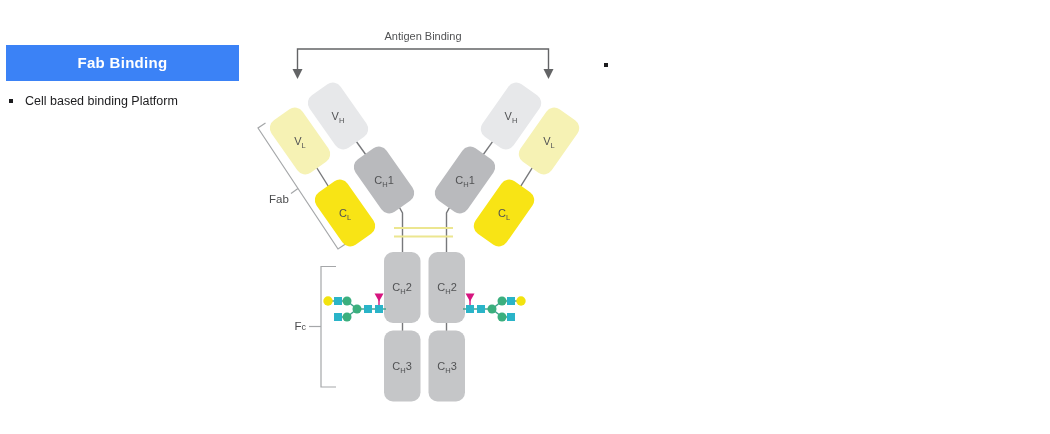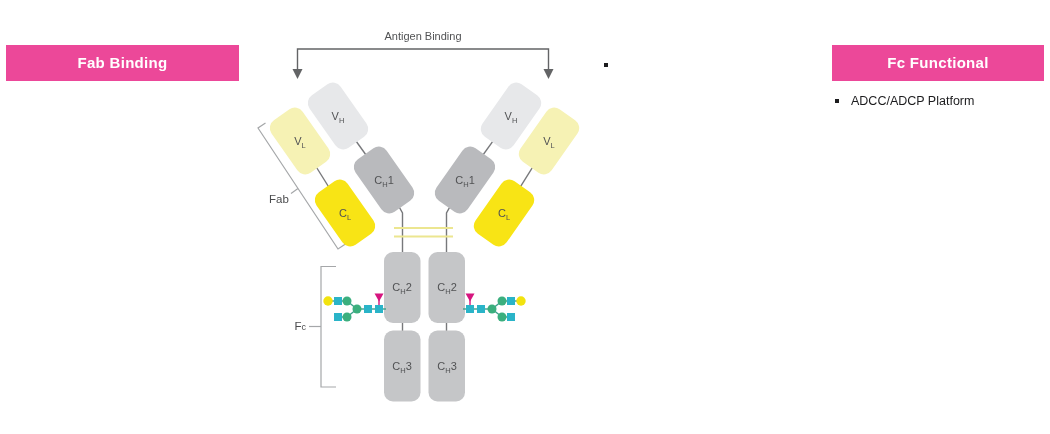--- a/index.html
+++ b/index.html
@@ -1,55 +1,52 @@
 <!DOCTYPE html>
 <html><head>
 <meta charset="utf-8">
 <style>
   body{margin:0}
   .stage{position:relative;width:1050px;height:434px;background:#ffffff;
          font-family:"Liberation Sans",sans-serif;overflow:hidden}
   .panel{position:absolute;top:45px}
-  .banner{height:36px;line-height:36px;text-align:center;background:#ec4899;
+  .banner{height:36px;line-height:36px;text-align:center;background:#3b82f6;
           color:#ffffff;font-size:15px;font-weight:bold;letter-spacing:.3px}
   .bullets{list-style:none;margin:13px 0 0;padding:0;font-size:12.5px;
            color:#1c1c1e;line-height:15px}
   .bullets li{position:relative;padding-left:19px;margin-bottom:10px}
   .sq{position:absolute;left:3px;top:5px;width:4px;height:4px;background:#1c1c1e}
   .ab{position:absolute;left:250px;top:0}
   .diag-label{font-size:11px;fill:#515254}
   .side-label{font-size:11.5px;fill:#4b4c4e}
   .dom-label{font-size:11px;fill:#515254}
 </style>
 </head>
 <body>
 
 <div class="stage">
 
   <section class="panel" style="left:6px;width:233px">
     <div class="banner" title="Fab Binding">Fab Binding</div>
+    <ul class="bullets">
+      <li>
+        <span class="sq"></span>
+        <span>Cell based binding Platform</span>
+      </li>
+    </ul>
   </section>
 
   <section class="panel" style="left:601px;width:214px">
     <ul class="bullets">
       <li>
         <span class="sq"></span>
       </li>
     </ul>
   </section>
 
-  <section class="panel" style="left:832px;width:212px">
-    <div class="banner">Fc Functional</div>
-    <ul class="bullets">
-      <li>
-        <span class="sq"></span>
-        <span>ADCC/ADCP Platform</span>
-      </li>
-    </ul>
-  </section>
 
   <svg class="ab" width="330" height="434" viewBox="250 0 330 434">
 
     <path d="M297.5,70 L297.5,49 L548.5,49 L548.5,70" fill="none" stroke-width="1.4" stroke="#636466"></path>
     <polygon points="292.5,69 302.5,69 297.5,79" fill="#636466"></polygon>
     <polygon points="543.5,69 553.5,69 548.5,79" fill="#636466"></polygon>
     <text class="diag-label" x="423" y="40" text-anchor="middle">Antigen Binding</text>
 
     <g fill="none" stroke-width="1.2" stroke="#a5a7a9">
       <path d="M265.5,123 L258,128 L338,249 L345.5,244"></path>

